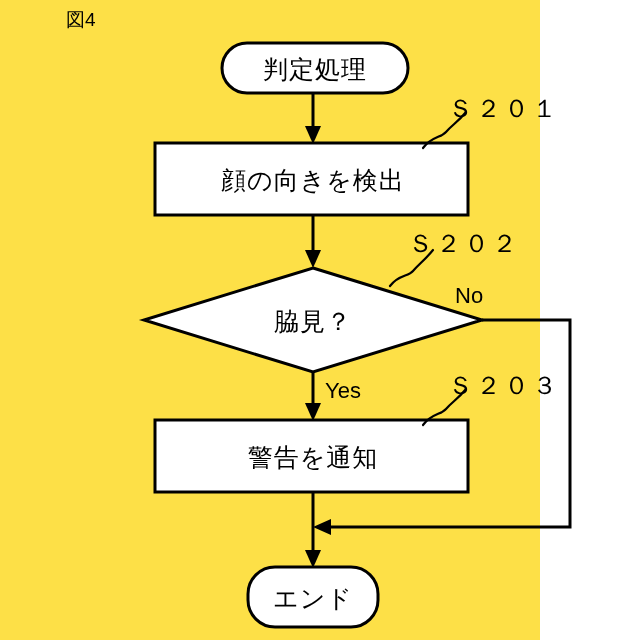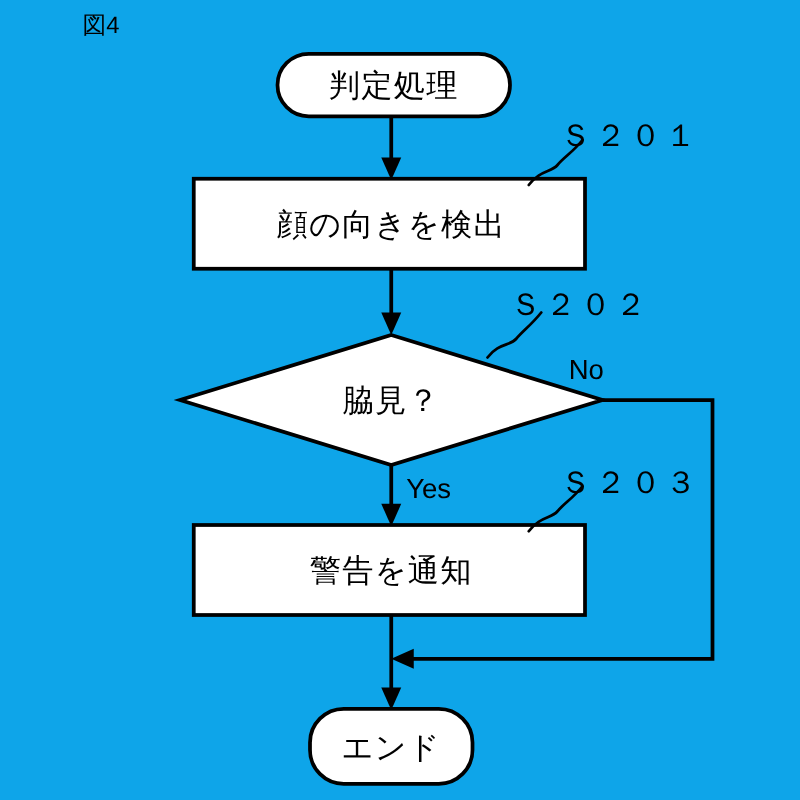--- a/index.html
+++ b/index.html
@@ -8,23 +8,23 @@
     background: #ffffff;
   }
   body {
     width: 640px;
     height: 640px;
     font-family: "Liberation Sans", sans-serif;
     overflow: hidden;
   }
   #page {
     position: relative;
-    width: 640px;
+    width: 540px;
     height: 640px;
-    background: #0ea5e9;
+    background: #fde047;
   }
   svg#flow {
     position: absolute;
     top: 0;
     left: 0;
     width: 640px;
     height: 640px;
     display: block;
   }
   .shape {

